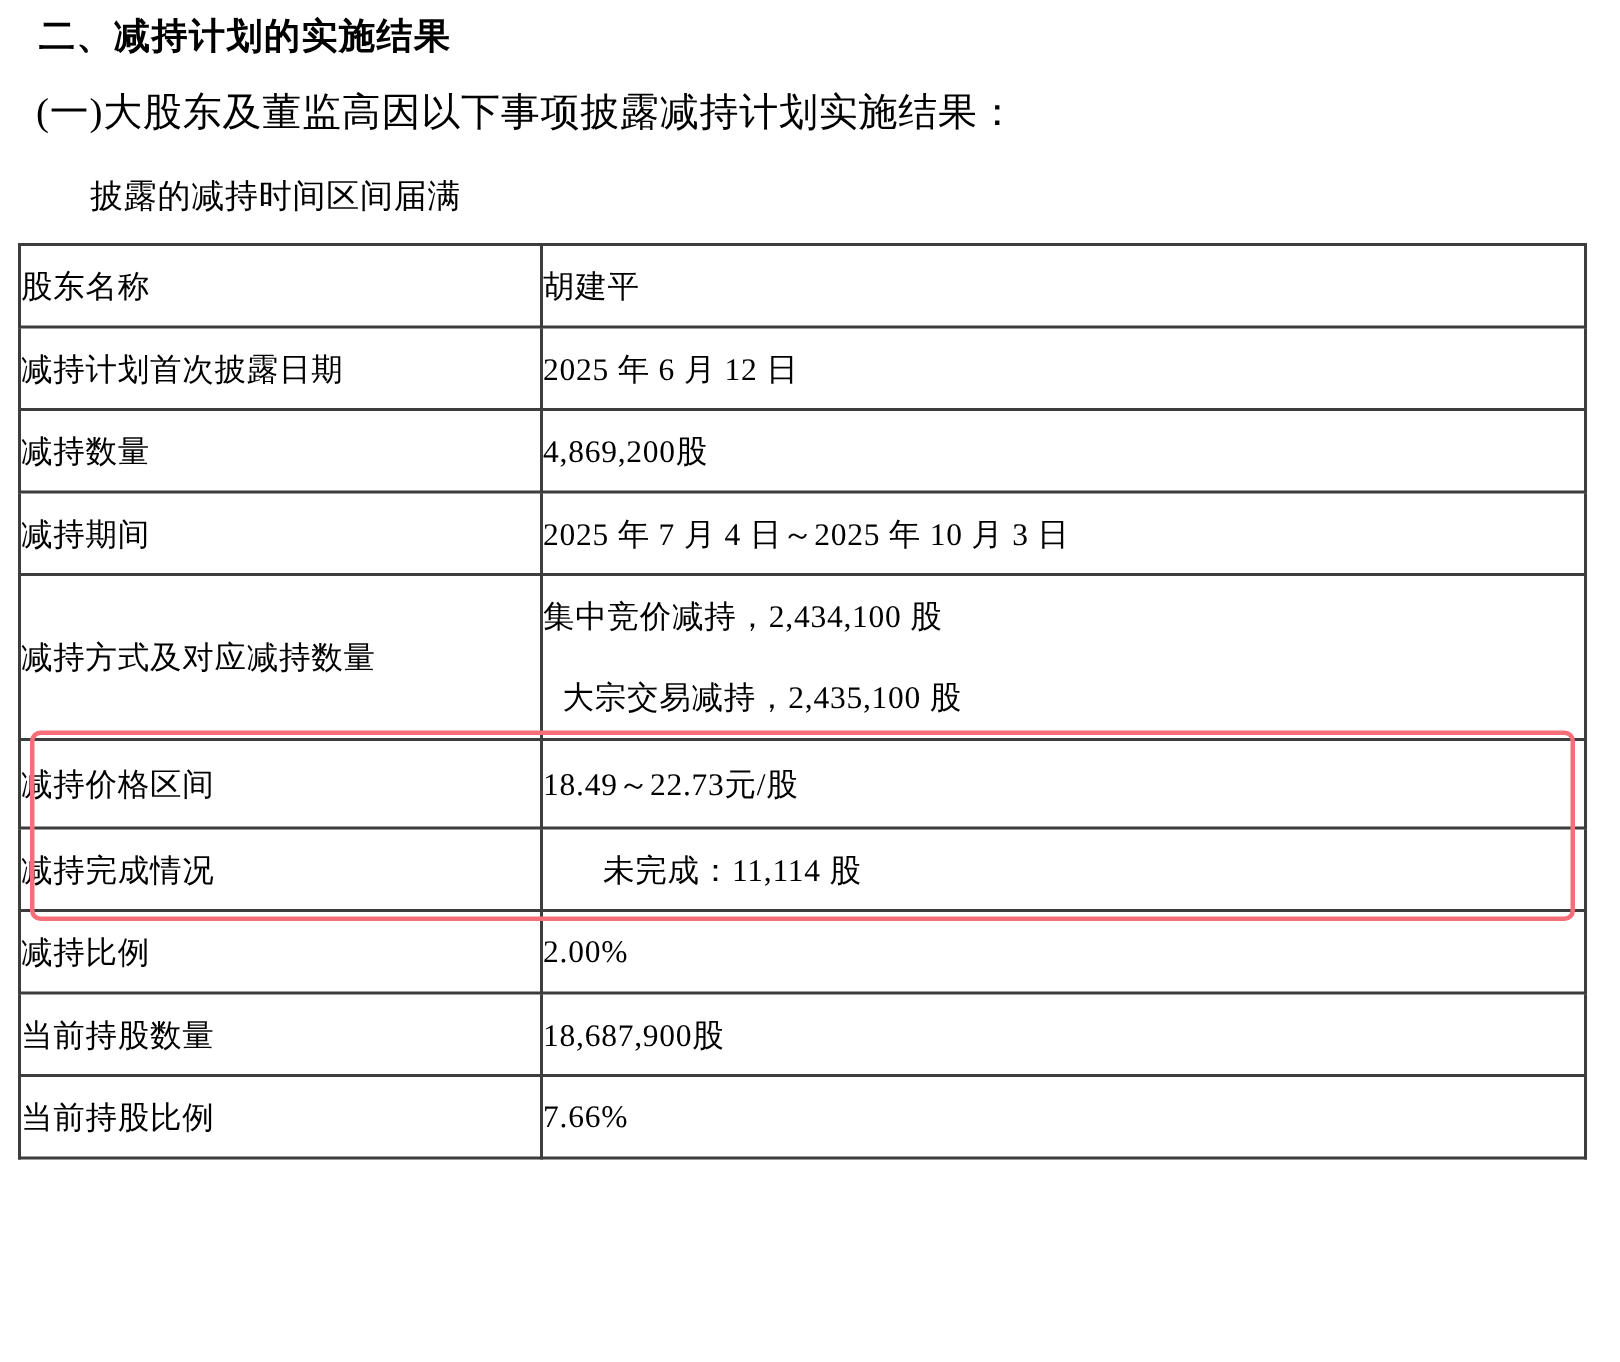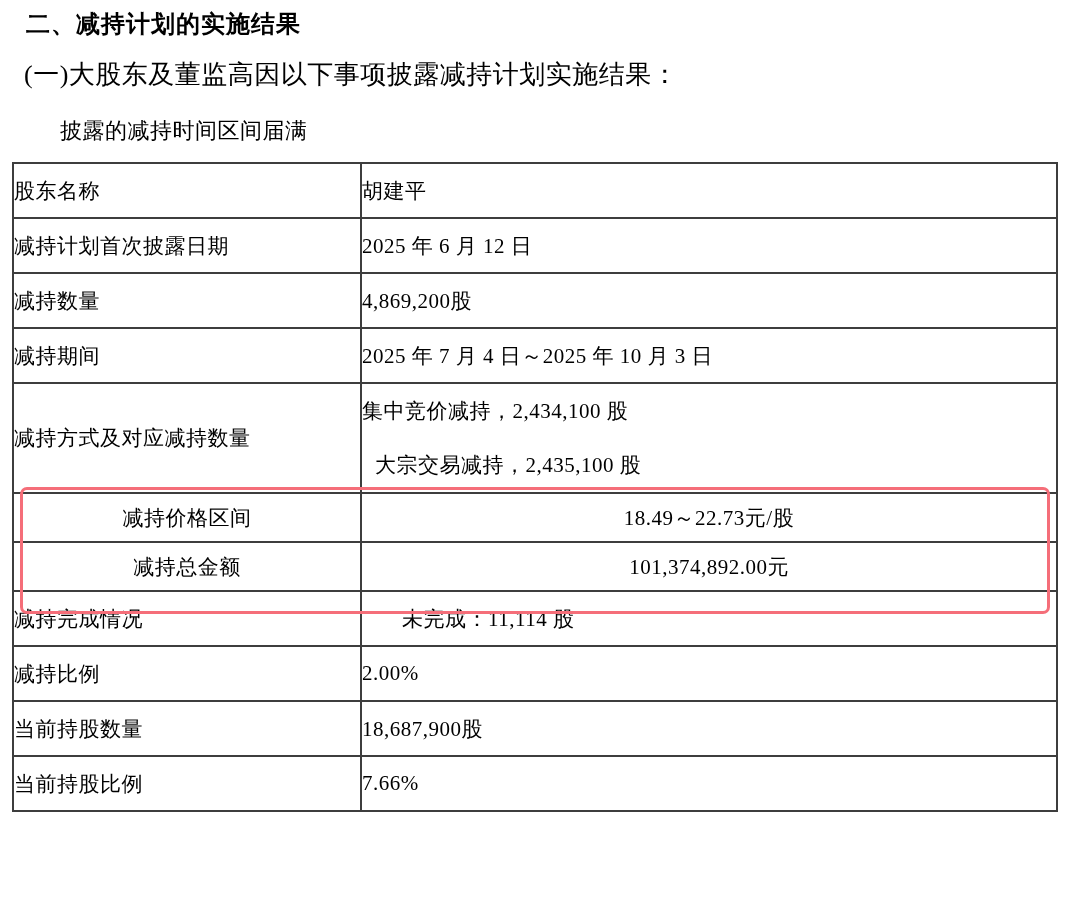--- a/index.html
+++ b/index.html
@@ -60,21 +60,21 @@
     height: 55px;
     vertical-align: middle;
     padding: 0;
     letter-spacing: 0.5px;
   }
   col.c-label { width: 348px; }
   col.c-value { width: 696px; }
   td.label-cell { padding-left: 18px; }
   td.value-cell { padding-left: 15px; }
   tr.r-tall td { height: 110px; }
-  tr.r-big td { height: 49px; text-align: center; }
+  tr.r-big td { height: 59px; }
   .value-line + .value-line { margin-top: 26px; padding-left: 13px; }
   .highlight-box {
     position: absolute;
     left: 8px;
     top: 325px;
     width: 1030px;
     height: 127px;
     border: 3px solid #f56e79;
     border-radius: 7px;
     pointer-events: none;
@@ -117,24 +117,20 @@
           <td class="label-cell" style="border-color: rgb(61, 61, 61);">减持方式及对应减持数量</td>
           <td class="value-cell" style="border-color: rgb(61, 61, 61);">
             <div class="value-line">集中竞价减持，2,434,100 股</div>
             <div class="value-line">大宗交易减持，2,435,100 股</div>
           </td>
         </tr>
         <tr class="r-big">
           <td class="label-cell" style="border-color: rgb(61, 61, 61);">减持价格区间</td>
           <td class="value-cell" style="border-color: rgb(61, 61, 61);">18.49～22.73元/股</td>
         </tr>
-        <tr class="r-big">
-          <td class="label-cell" style="border-color: rgb(61, 61, 61);">减持总金额</td>
-          <td class="value-cell" style="border-color: rgb(61, 61, 61);">101,374,892.00元</td>
-        </tr>
         <tr>
           <td class="label-cell" style="border-color: rgb(61, 61, 61);">减持完成情况</td>
           <td class="value-cell" style="border-color: rgb(61, 61, 61); padding-left: 40px;">未完成：11,114 股</td>
         </tr>
         <tr>
           <td class="label-cell" style="border-color: rgb(61, 61, 61);">减持比例</td>
           <td class="value-cell" style="border-color: rgb(61, 61, 61);">2.00%</td>
         </tr>
         <tr>
           <td class="label-cell" style="border-color: rgb(61, 61, 61);">当前持股数量</td>

